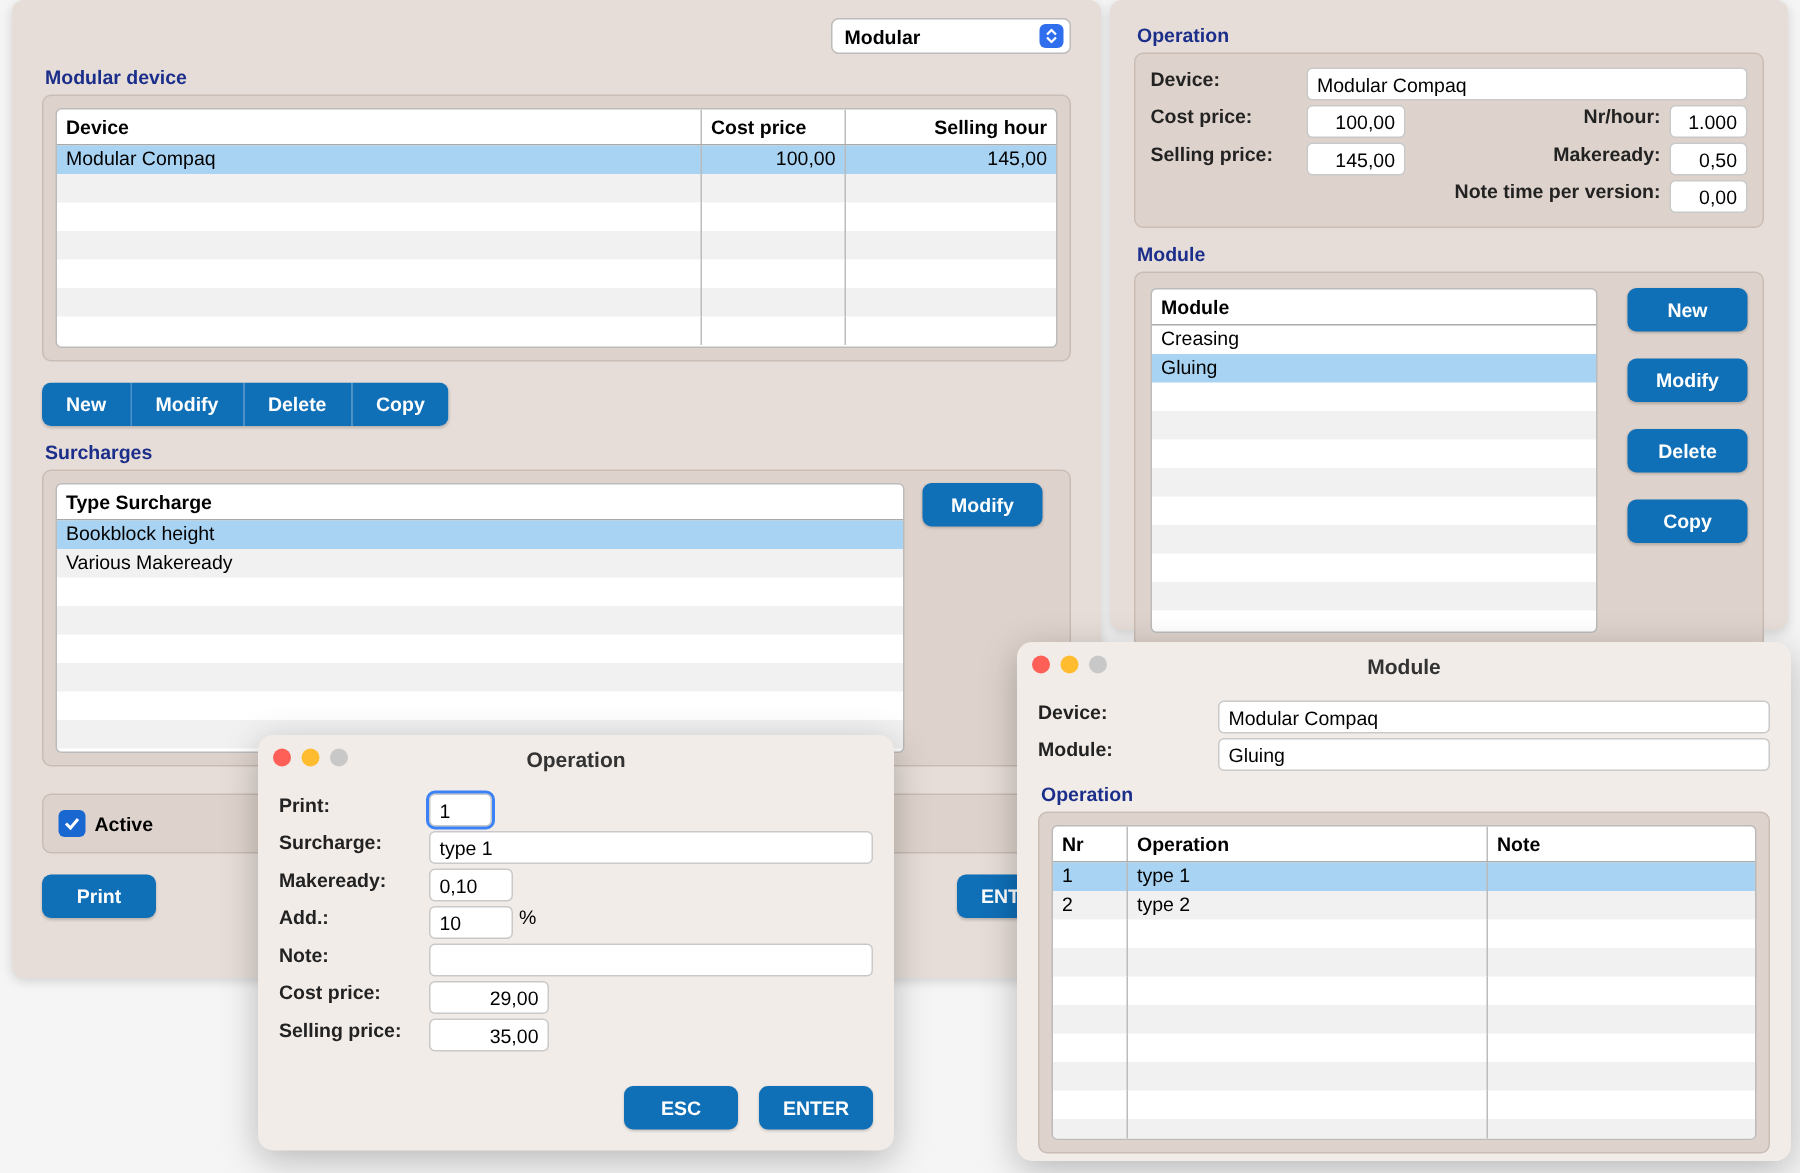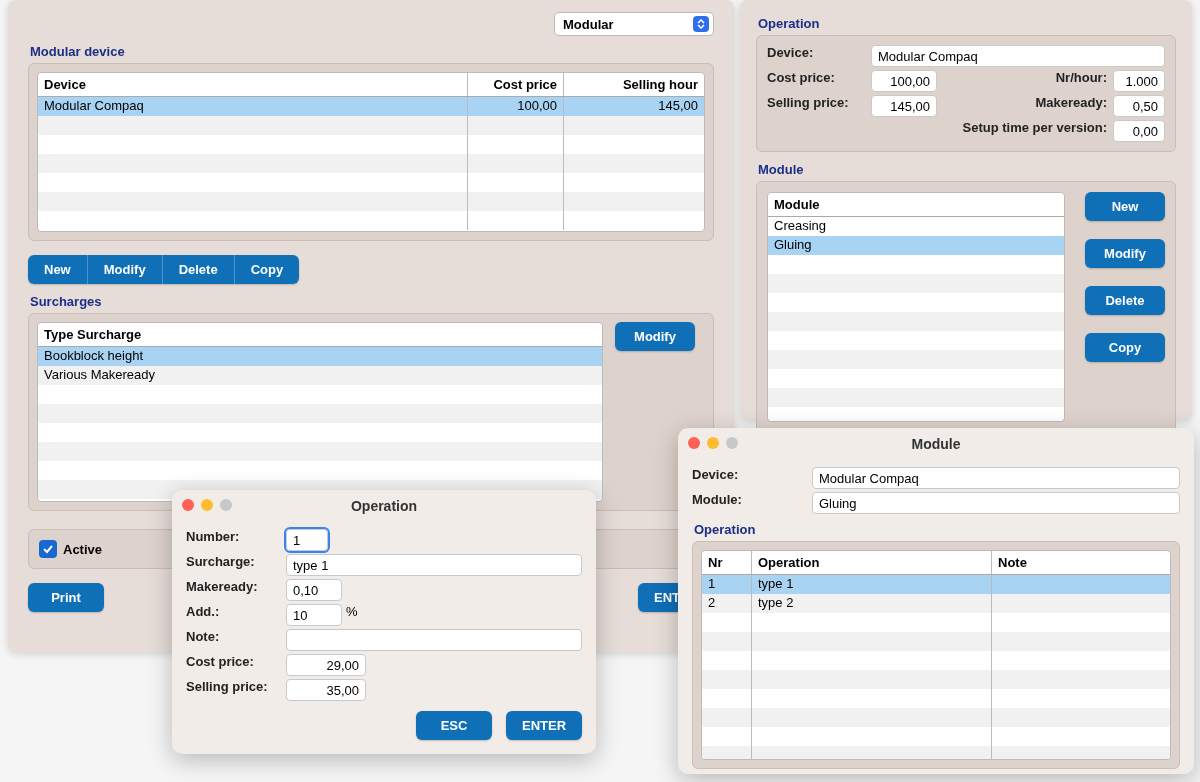--- a/index.html
+++ b/index.html
@@ -68,21 +68,21 @@
           </svg>
       </span>
     </div>
   </div>
 
   <div class="sec-title">Modular device</div>
   <div class="sec-box">
     <div class="table" style="height:160px;">
       <div class="thead">
         <div class="th" style="flex:0 0 430px;">Device</div>
-        <div class="th" style="flex:0 0 96px; text-align:right;">Cost price</div>
+        <div class="th" style="flex:0 0 96px; ">Cost price</div>
         <div class="th" style="flex:1; text-align:right;">Selling hour</div>
       </div>
       <div class="tbody">
         <div class="tr sel">
           <div class="td" style="flex:0 0 430px;">Modular Compaq</div>
           <div class="td r" style="flex:0 0 96px;">100,00</div>
           <div class="td r" style="flex:1;">145,00</div>
         </div>
         <div class="tr">
             <div class="td" style="flex:0 0 430px;"></div>
@@ -199,21 +199,21 @@
     </div>
     <div class="field-row">
       <label style="width:104px;">Selling price:</label>
       <input class="input r" style="width: 66px;" value="145,00">
       <div style="flex:1;"></div>
       <label style="width:90px; text-align:right; margin-right:6px;">Makeready:</label>
       <input class="input r" style="width: 52px;" value="0,50">
     </div>
     <div class="field-row">
       <div style="flex:1;"></div>
-      <label style="text-align:right; margin-right:6px;">Setup time per version:</label>
+      <label style="text-align:right; margin-right:6px;">Note time per version:</label>
       <input class="input r" style="width: 52px;" value="0,00">
     </div>
   </div>
 
   <div class="sec-title" style="margin-top:10px;">Module</div>
   <div class="sec-box" style="display:flex; gap:20px; padding:10px;">
     <div class="table" style="flex:1; height:230px;">
       <div class="thead">
           <div class="th" style="flex:1;">Module</div>
         </div>
@@ -266,21 +266,21 @@
   <div class="win-title">
     <div class="traffic">
       <span class="dot r"></span>
       <span class="dot y"></span>
       <span class="dot g"></span>
     </div>
     <span>Operation</span>
   </div>
   <div class="win-body">
     <div class="field-row">
-        <label style="width:100px;">Number:</label>
+        <label style="width:100px;">Print:</label>
       <input class="input selected" style="width: 42px;" value="1">
       </div>
     <div class="field-row">
         <label style="width:100px;">Surcharge:</label>
       <input class="input" style="flex: 1 1 0%;" value="type 1">
       </div>
     <div class="field-row">
         <label style="width:100px;">Makeready:</label>
       <input class="input" style="width: 56px;" value="0,10">
       </div>
@@ -294,21 +294,21 @@
       <input class="input" style="flex: 1 1 0%;" value="">
       </div>
     <div class="field-row">
         <label style="width:100px;">Cost price:</label>
       <input class="input r" style="width: 80px;" value="29,00">
       </div>
     <div class="field-row">
         <label style="width:100px;">Selling price:</label>
       <input class="input r" style="width: 80px;" value="35,00">
       </div>
-    <div style="display:flex; justify-content:flex-end; gap:14px; margin-top:10px;">
+    <div style="display:flex; justify-content:flex-end; gap:14px; margin-top:23px;">
       <button class="btn" style="width:76px;">ESC</button>
       <button class="btn" style="width:76px;">ENTER</button>
     </div>
   </div>
 </div>
 
 <div class="win win-mod">
   <div class="win-title">
     <div class="traffic">
       <span class="dot r"></span>

